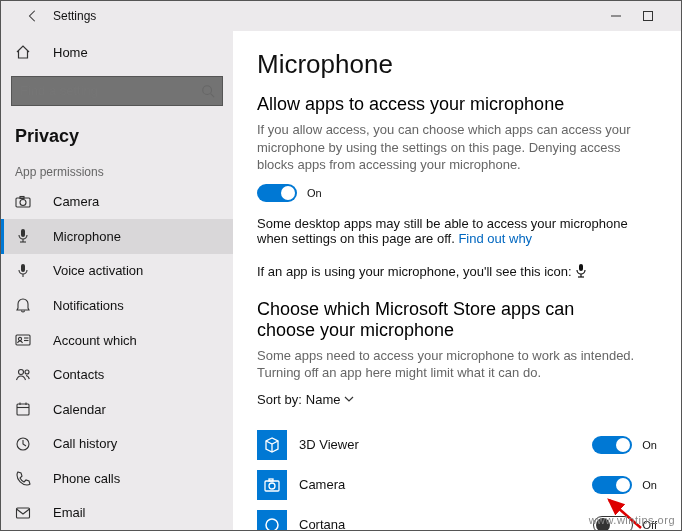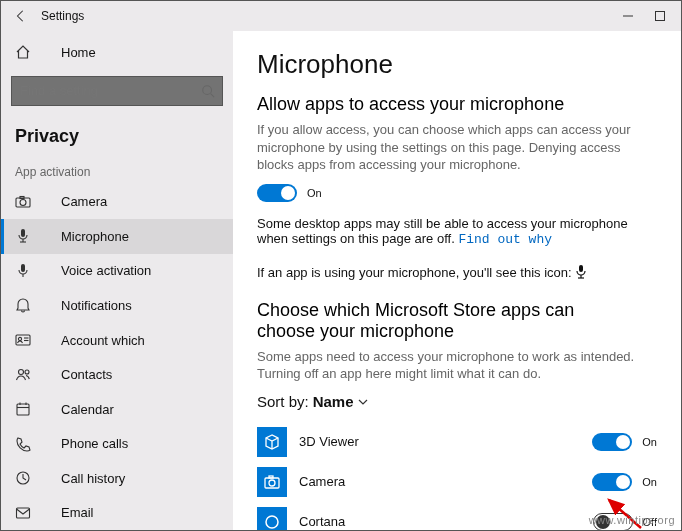--- a/index.html
+++ b/index.html
@@ -17,21 +17,21 @@
   }
   .window {
     display: flex;
     flex-direction: column;
     height: 100%;
   }
   .titlebar {
     height: 30px;
     display: flex;
     align-items: center;
-    padding: 0 8px;
+    padding: 0 20px;
     background: #eceaec;
   }
   .titlebar .back {
     width: 24px; height: 24px;
     display: flex; align-items: center; justify-content: center;
     margin-right: 8px;
     cursor: pointer;
   }
   .titlebar .title { font-size: 12px; }
   .titlebar .wincontrols { margin-left: auto; display: flex; gap: 18px; padding-right: 6px; }
@@ -46,21 +46,21 @@
     background: #eceaec;
     display: flex;
     flex-direction: column;
     padding-top: 4px;
   }
   .sidebar-row {
     display: flex;
     align-items: center;
     height: 38px;
     padding: 0 14px;
-    gap: 30px;
+    gap: 22px;
     cursor: pointer;
   }
   .sidebar-row .icon { width: 16px; height:16px; display:flex; align-items:center; justify-content:center; color:#222; }
   .sidebar-row .label { font-size: 13px; color:#111; }
   .search-wrap { padding: 0 10px; margin: 6px 0 10px 0; position: relative; }
   .search-input {
     width: 100%;
     height: 30px;
     border: 1px solid #555;
     background: #737373;
@@ -130,24 +130,24 @@
   }
   .toggle.on { background:#0078d4; }
   .toggle.off { background:#fff; border:1px solid #333; }
   .knob {
     position:absolute; top:2px;
     width:14px; height:14px; border-radius:50%;
   }
   .toggle.on .knob { right:2px; background:#fff; }
   .toggle.off .knob { left:2px; background:#333; top:1px; width:14px; height:14px; }
   .toggle-label { font-size:11px; color:#111; }
-  .link { color:#0067c0; cursor:pointer;font-family:Liberation Mono, monospace; }
+  .link { color:#0067c0; cursor:pointer; }
   .info-line { font-size:13px; color:#111; margin: 0 0 18px 0; max-width:380px; }
   .mic-glyph { display:inline-block; vertical-align:-2px; }
-  .sort-row { font-size:15px; color:#111; margin-bottom: 12px; display:flex; align-items:center; gap:4px; cursor:pointer; }
+  .sort-row { font-size:13px; color:#111; margin-bottom: 18px; display:flex; align-items:center; gap:4px; cursor:pointer; }
   .app-row {
     display:flex; align-items:center;
     height: 40px;
   }
   .app-icon {
     width: 30px; height:30px;
     background:#0078d4;
     display:flex; align-items:center; justify-content:center;
     margin-right: 12px;
   }
@@ -213,21 +213,21 @@
         <div class="search-btn">
           <svg width="14" height="14" viewBox="0 0 16 16" fill="none" stroke="#666" stroke-width="1.2">
               <circle cx="7" cy="7" r="5"></circle>
               <line x1="11" y1="11" x2="15" y2="15"></line>
             </svg>
         </div>
       </div>
 
       <div class="section-head">Privacy</div>
 
-      <div class="group-head">App activation</div>
+      <div class="group-head">App permissions</div>
 
       <div class="sidebar-row sidebar-item">
         <span class="icon">
           <svg width="16" height="16" viewBox="0 0 16 16" fill="none" stroke="#333" stroke-width="1.1">
               <rect x="1" y="4" width="14" height="9" rx="1"></rect>
               <circle cx="8" cy="8.5" r="3"></circle>
               <rect x="5" y="2.5" width="4" height="2"></rect>
             </svg>
         </span>
         <span class="label">Camera</span>
@@ -299,34 +299,34 @@
               <line x1="5" y1="1.5" x2="5" y2="4"></line>
               <line x1="11" y1="1.5" x2="11" y2="4"></line>
             </svg>
         </span>
         <span class="label">Calendar</span>
       </div>
 
       <div class="sidebar-row sidebar-item">
         <span class="icon">
           <svg width="16" height="16" viewBox="0 0 16 16" fill="none" stroke="#333" stroke-width="1.1">
-              <path d="M3 2l3 1 1 3-2 2c1 2 2 3 4 4l2-2 3 1 1 3c-1 1-2 1-3 1-5 0-10-5-10-10 0-1 0-2 1-3z"></path>
-            </svg>
-        </span>
-        <span class="label">Phone calls</span>
-      </div>
-
-      <div class="sidebar-row sidebar-item">
-        <span class="icon">
-          <svg width="16" height="16" viewBox="0 0 16 16" fill="none" stroke="#333" stroke-width="1.1">
               <circle cx="8" cy="8" r="6"></circle>
               <path d="M8 4v4l3 2"></path>
             </svg>
         </span>
         <span class="label">Call history</span>
+      </div>
+
+      <div class="sidebar-row sidebar-item">
+        <span class="icon">
+          <svg width="16" height="16" viewBox="0 0 16 16" fill="none" stroke="#333" stroke-width="1.1">
+              <path d="M3 2l3 1 1 3-2 2c1 2 2 3 4 4l2-2 3 1 1 3c-1 1-2 1-3 1-5 0-10-5-10-10 0-1 0-2 1-3z"></path>
+            </svg>
+        </span>
+        <span class="label">Phone calls</span>
       </div>
 
       <div class="sidebar-row sidebar-item">
         <span class="icon">
           <svg width="16" height="16" viewBox="0 0 16 16" fill="none" stroke="#333" stroke-width="1.1">
               <rect x="1.5" y="3" width="13" height="10" rx="1"></rect>
               <path d="M1.5 4 8 9l6.5-5"></path>
             </svg>
         </span>
         <span class="label">Email</span>
@@ -362,21 +362,21 @@
               <line x1="3" y1="13" x2="9" y2="13" stroke="#111" stroke-width="1.2"></line>
             </svg>
         </span>
       </p>
 
       <h2 class="sub-title" style="max-width:360px;">Choose which Microsoft Store apps can choose your microphone</h2>
       <p class="desc">Some apps need to access your microphone to work as intended. Turning off an app here might limit what it can do.</p>
 
       <div class="sort-row">
         <span>Sort by:</span>
-        <span style="font-weight:700;">Name</span>
+        <span style="font-weight:400;">Name</span>
         <span>
           <svg width="10" height="10" viewBox="0 0 10 10" fill="none" stroke="#333" stroke-width="1.2">
               <path d="M1 3l4 4 4-4"></path>
             </svg>
         </span>
       </div>
 
       <div class="app-row">
         <div class="app-icon">
           <svg width="18" height="18" viewBox="0 0 18 18" fill="none" stroke="#fff" stroke-width="1.3">

